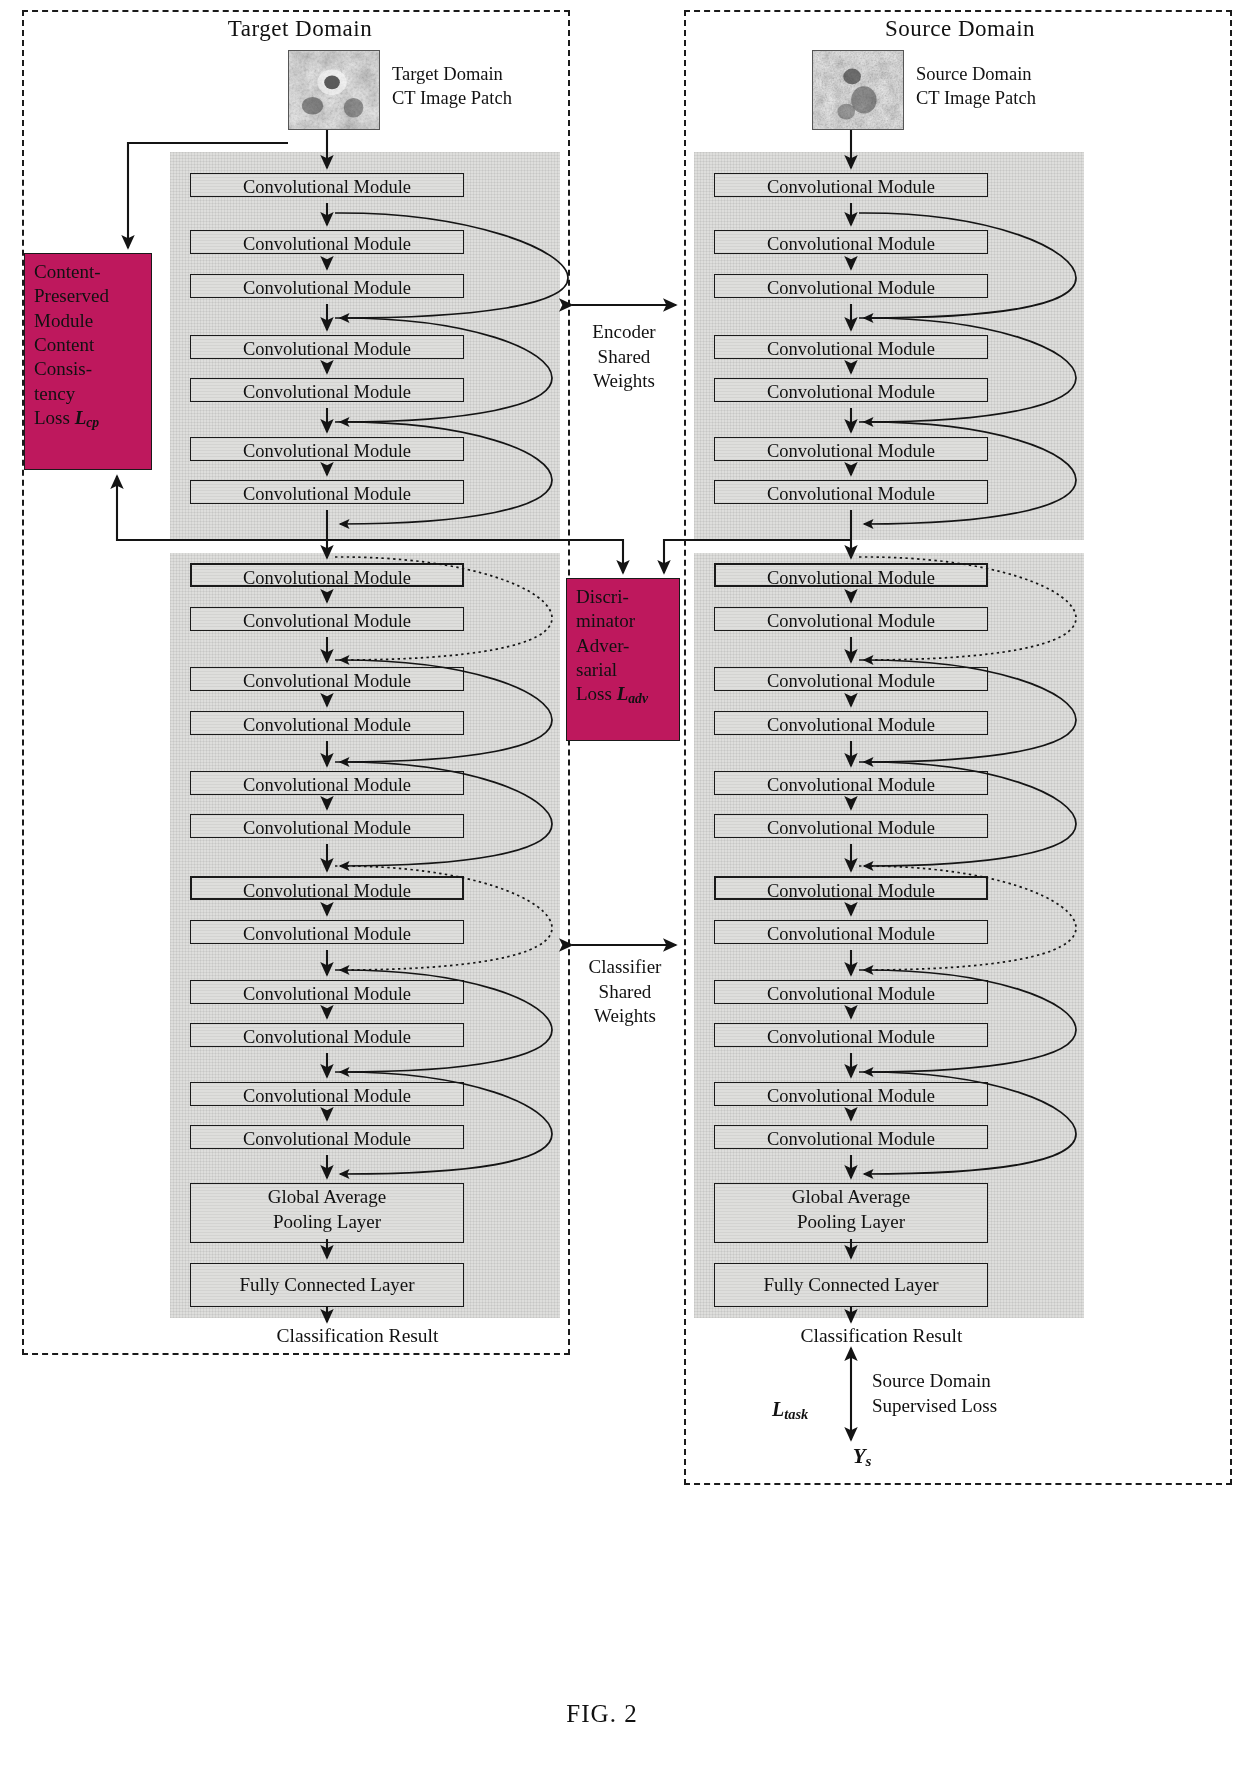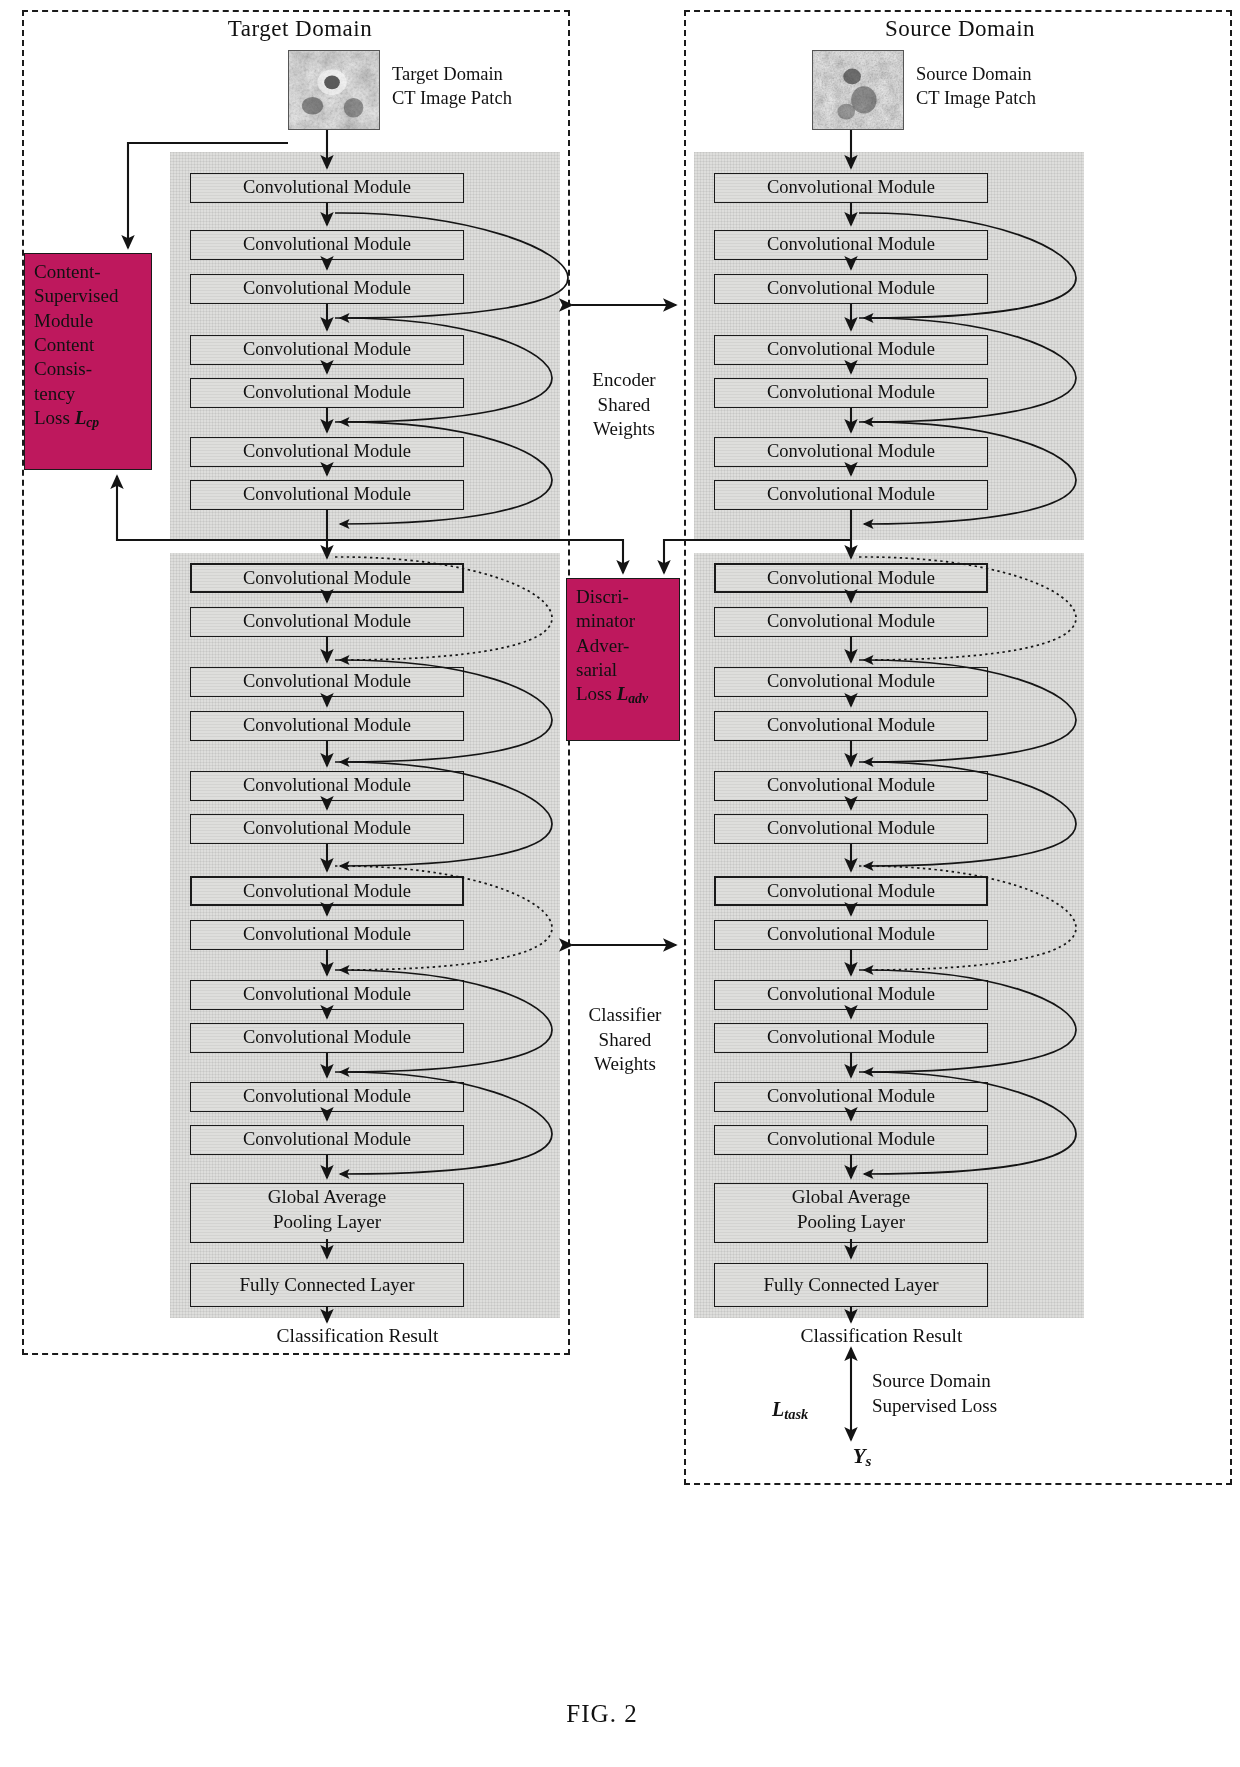--- a/index.html
+++ b/index.html
@@ -74,21 +74,21 @@
   }
   #panel-enc-t  { left: 170px; top: 152px;  width: 390px; height: 388px; }
   #panel-enc-s  { left: 694px; top: 152px;  width: 390px; height: 388px; }
   #panel-cls-t  { left: 170px; top: 553px;  width: 390px; height: 765px; }
   #panel-cls-s  { left: 694px; top: 553px;  width: 390px; height: 765px; }
 
   
   .conv-box {
     position: absolute;
     width: 274px;
-    height: 30px;
+    height: 24px;
     border: 1.6px solid #1a1a1a;
     box-sizing: border-box;
     background:
       repeating-linear-gradient(0deg, rgba(0,0,0,0.05) 0 1px, rgba(0,0,0,0) 1px 3px),
       #dededc;
     font-size: 18.5px;
     line-height: 27px;
     text-align: center;
     white-space: nowrap;
   }
@@ -125,21 +125,20 @@
   .note-box .mathL { font-family: "Liberation Serif", serif; font-style: italic; font-weight: bold; }
   .sub { font-size: 0.72em; font-style: italic; font-weight: bold; vertical-align: -0.22em; margin-top: 25px; }
 
   
   .center-label {
     position: absolute;
     text-align: center;
     font-size: 19px;
     line-height: 1.3;
     white-space: nowrap;
-    margin-top: 48px;
   }
   #lbl-encoder-shared    { left: 566px; top: 320px; width: 116px; }
   #lbl-classifier-shared { left: 562px; top: 955px; width: 126px; }
 
   
   .plain-caption {
     position: absolute;
     font-size: 19.5px;
     white-space: nowrap;
     text-align: center;
@@ -320,21 +319,21 @@
   <div class="conv-box" style="left:714px; top:1125px;">Convolutional Module</div>
 
   <div class="wide-box gap-box" style="left:714px; top:1183px;">
     <div>Global Average</div>
     <div>Pooling Layer</div>
   </div>
   <div class="wide-box fc-box" style="left:714px; top:1263px;">Fully Connected Layer</div>
 
   <div class="note-box" id="box-cpm">
     <div>Content-</div>
-    <div>Supervised</div>
+    <div>Preserved</div>
     <div>Module</div>
     <div>Content</div>
     <div>Consis-</div>
     <div>tency</div>
     <div>
       <span>Loss </span><span class="mathL">L</span><span class="sub">cp</span>
     </div>
   </div>
 
   <div class="note-box" id="box-disc">

